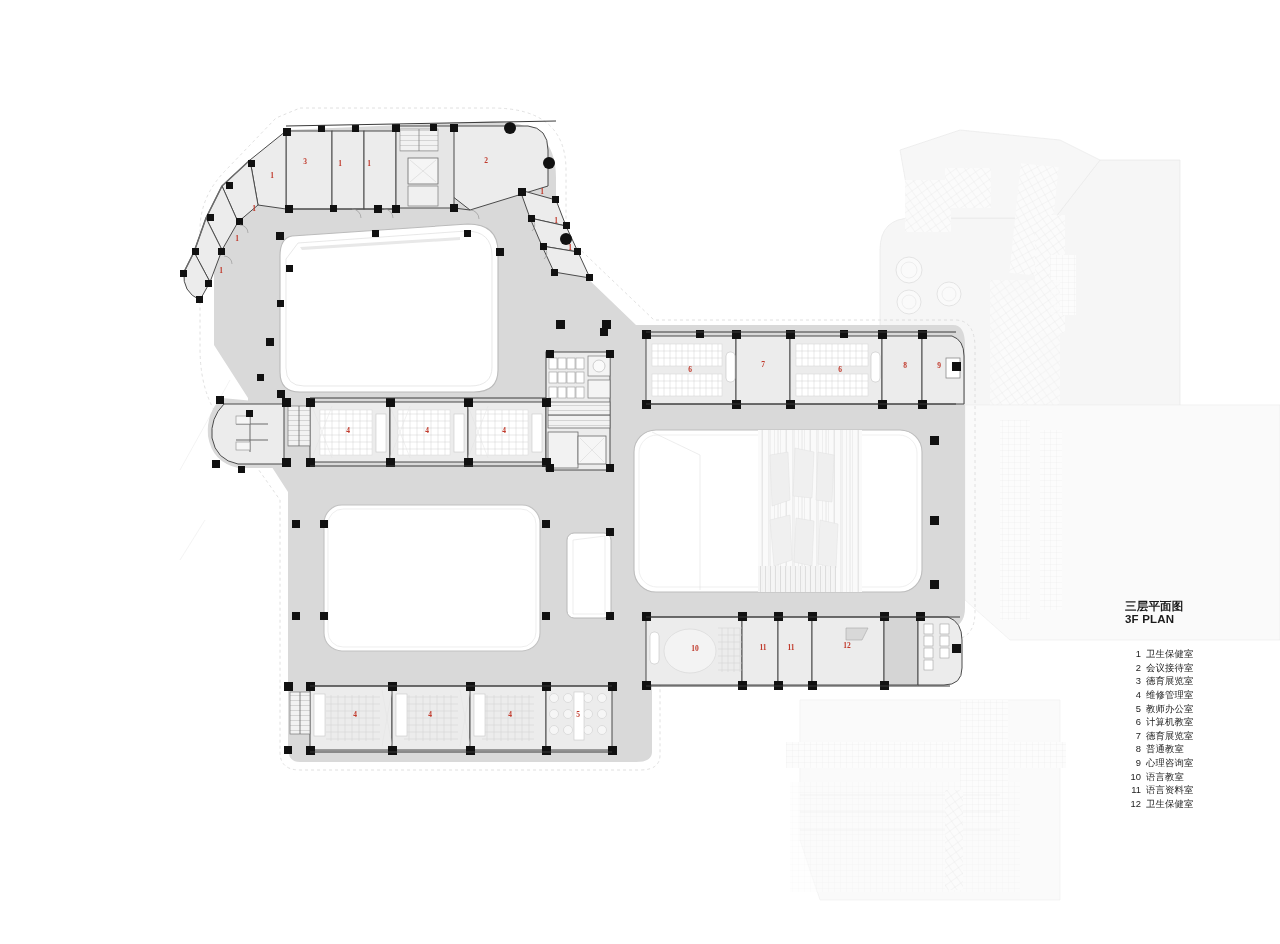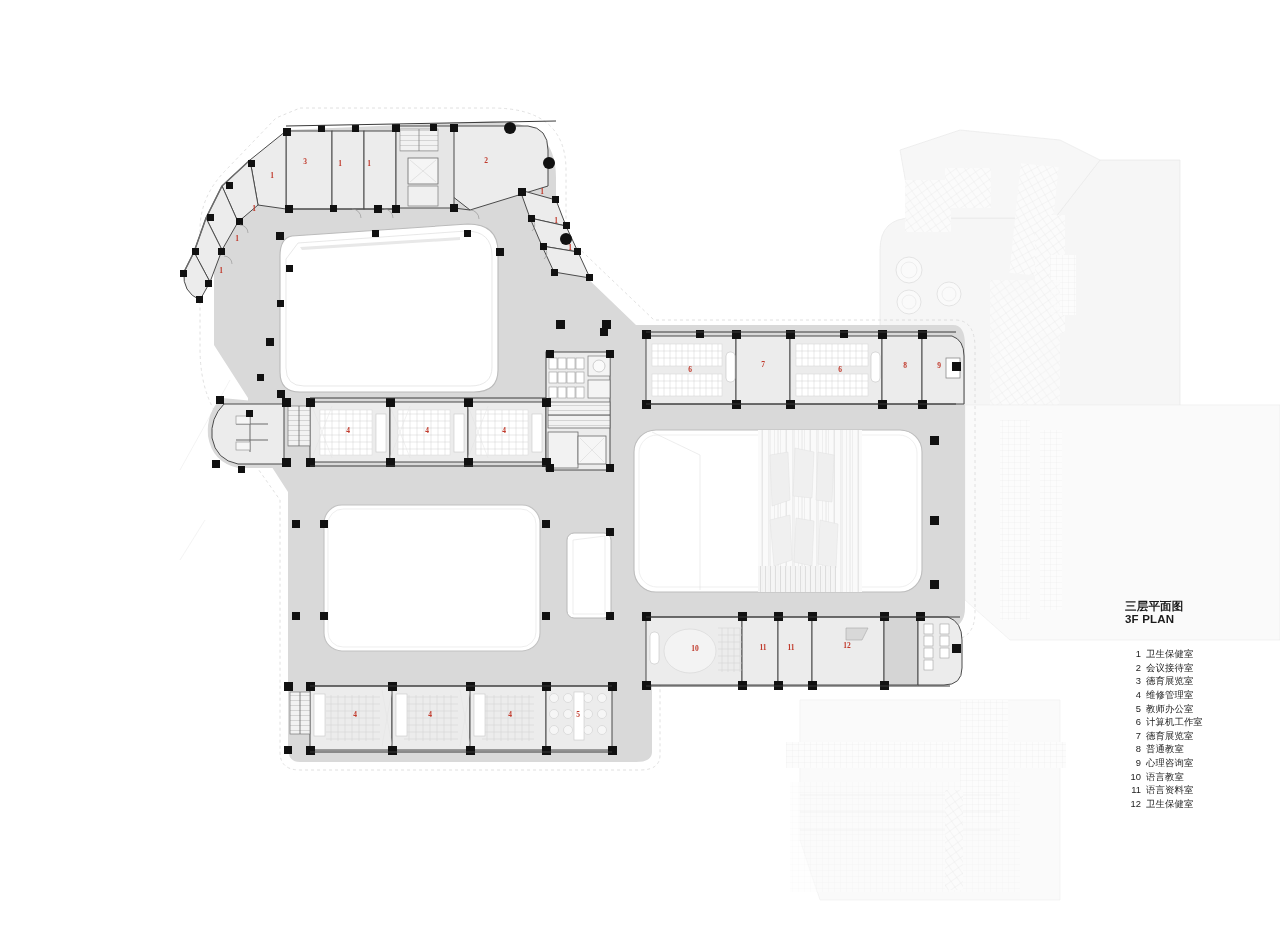--- a/index.html
+++ b/index.html
@@ -556,21 +556,21 @@
         <div class="legend-row">
           <span class="legend-num">4</span>
           <span class="legend-label">维修管理室</span>
         </div>
         <div class="legend-row">
           <span class="legend-num">5</span>
           <span class="legend-label">教师办公室</span>
         </div>
         <div class="legend-row">
           <span class="legend-num">6</span>
-          <span class="legend-label">计算机工作室</span>
+          <span class="legend-label">计算机教室</span>
         </div>
         <div class="legend-row">
           <span class="legend-num">7</span>
           <span class="legend-label">德育展览室</span>
         </div>
         <div class="legend-row">
           <span class="legend-num">8</span>
           <span class="legend-label">普通教室</span>
         </div>
         <div class="legend-row">

